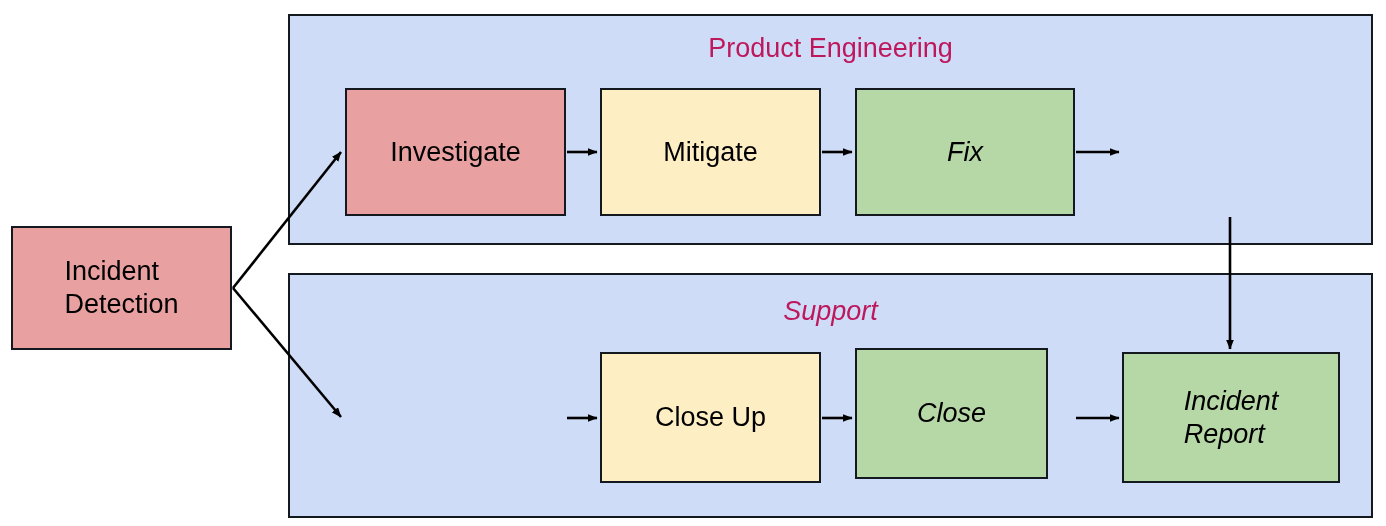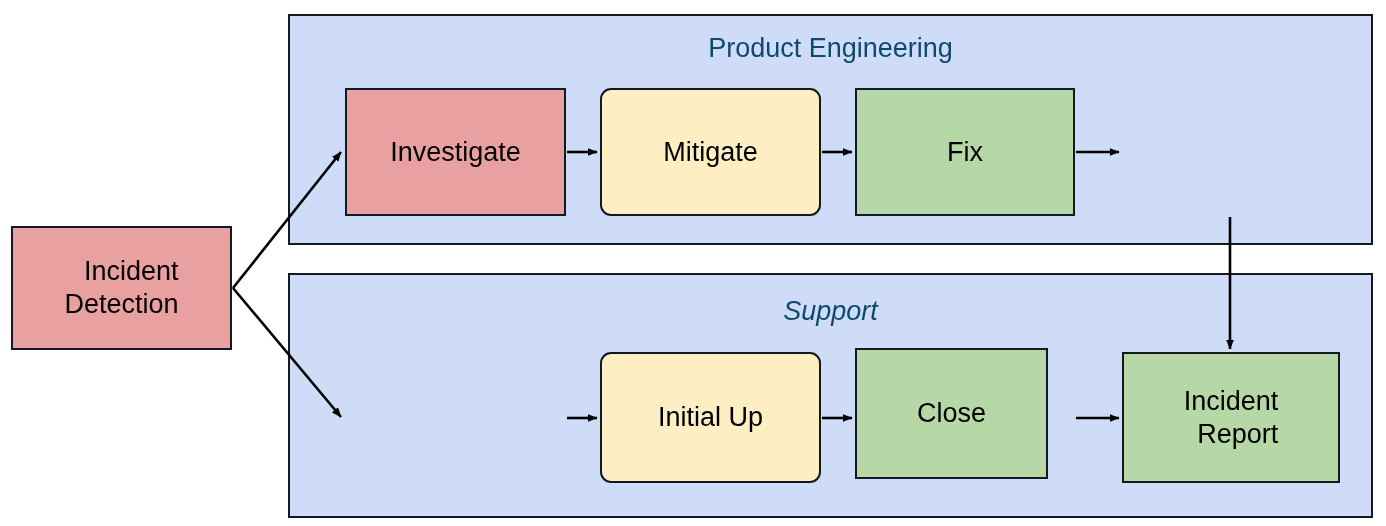--- a/index.html
+++ b/index.html
@@ -33,39 +33,39 @@
     background: #cfdcf7;
     border: 2px solid #14181f;
   }
   .lane-title {
     position: absolute;
     left: 0;
     right: 0;
     text-align: center;
     font-size: 27px;
     line-height: 32px;
-    color: #0c4a6e;
+    color: #be185d;
     white-space: nowrap;
   }
   .node {
     position: absolute;
     box-sizing: border-box;
     border: 2px solid #14181f;
     display: flex;
     align-items: center;
     justify-content: center;
-    text-align: right;
+    text-align: left;
     font-size: 27px;
     line-height: 33px;
     color: #000000;
     white-space: pre-line;
   }
   .node-red    { background: #e8a0a0; }
-  .node-yellow { background: #fdeec4; border-radius: 11px; }
-  .node-green  { background: #b6d7a6; }
+  .node-yellow { background: #fdeec4; }
+  .node-green  { background: #b6d7a6; font-style: italic; }
 </style>
 </head>
 <body>
 
 <div id="canvas">
 
   <div class="lane" id="lane-product-engineering" style="left:288px; top:14px; width:1085px; height:231px;">
     <div class="lane-title" style="top:16px;">Product Engineering</div>
   </div>
 
@@ -112,18 +112,18 @@
     </g>
   </svg>
 
   <div class="node node-red" style="left:11px; top:226px; width:221px; height:124px;">Incident
 Detection</div>
 
   <div class="node node-red" style="left:345px; top:88px; width:221px; height:128px;">Investigate</div>
   <div class="node node-yellow" style="left:600px; top:88px; width:221px; height:128px;">Mitigate</div>
   <div class="node node-green" style="left:855px; top:88px; width:220px; height:128px;">Fix</div>
 
-  <div class="node node-yellow" style="left:600px; top:352px; width:221px; height:131px;">Initial Up</div>
+  <div class="node node-yellow" style="left:600px; top:352px; width:221px; height:131px;">Close Up</div>
   <div class="node node-green" style="left:855px; top:348px; width:193px; height:131px;">Close</div>
   <div class="node node-green" style="left:1122px; top:352px; width:218px; height:131px;">Incident
 Report</div>
 
 </div>
 
 </body></html>

